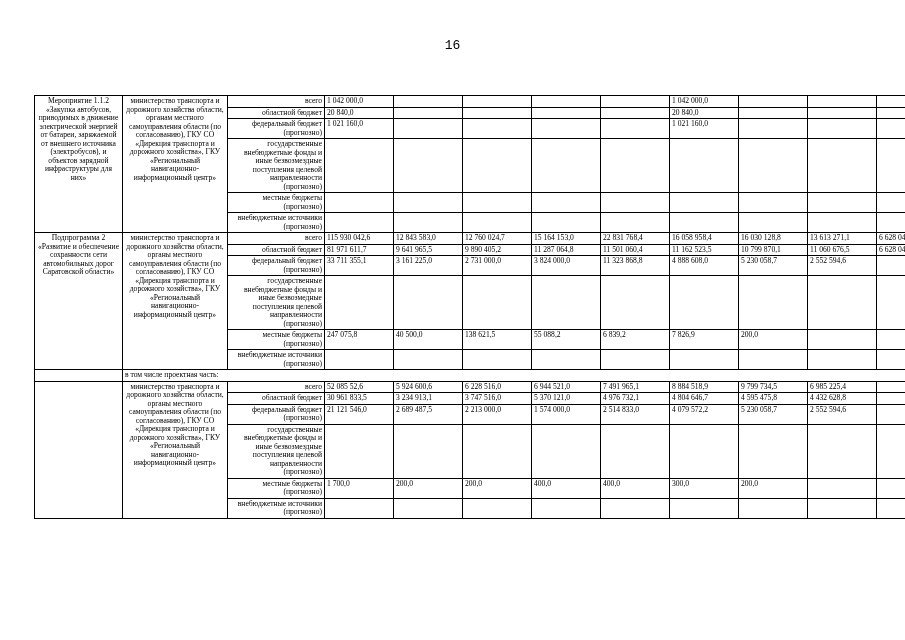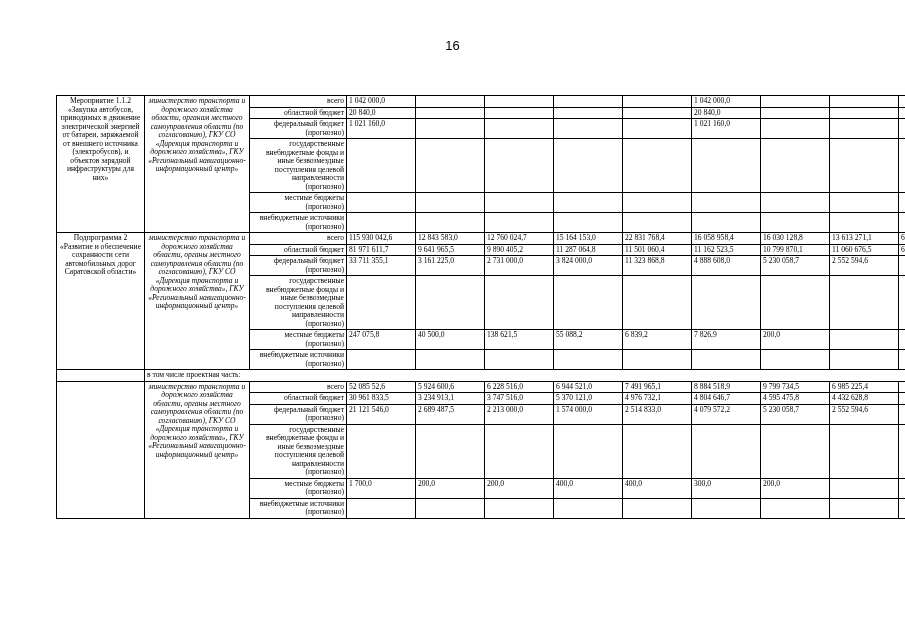--- a/index.html
+++ b/index.html
@@ -13,24 +13,24 @@
     font-family: "Liberation Serif", serif;
     color: #000000;
     position: relative;
     overflow: hidden;
   }
   .page-number {
     text-align: center;
     font-size: 13px;
     margin-top: 38px;
     margin-bottom: 0;
-    font-family: Liberation Sans, sans-serif;
+    font-family: Liberation Mono, monospace;
   }
   .table-wrap {
-    margin: 42px 38px 0 56px;
+    margin: 42px 38px 0 34px;
   }
   table.doc-table {
     border-collapse: collapse;
     width: 829px;
     table-layout: fixed;
     font-size: 7.6px;
     line-height: 1.12;
   }
   table.doc-table td {
     border: 1px solid #000000;
@@ -41,21 +41,20 @@
     word-wrap: break-word;
     overflow: hidden;
   }
   td.c-label {
     text-align: center;
     width: 83px;
   }
   td.c-exec {
     text-align: center;
     width: 100px;
-    font-style: italic;
   }
   td.c-source {
     text-align: right;
     width: 92px;
   }
   td.c-num {
     text-align: left;
     width: 64px;
     white-space: nowrap;
   }

